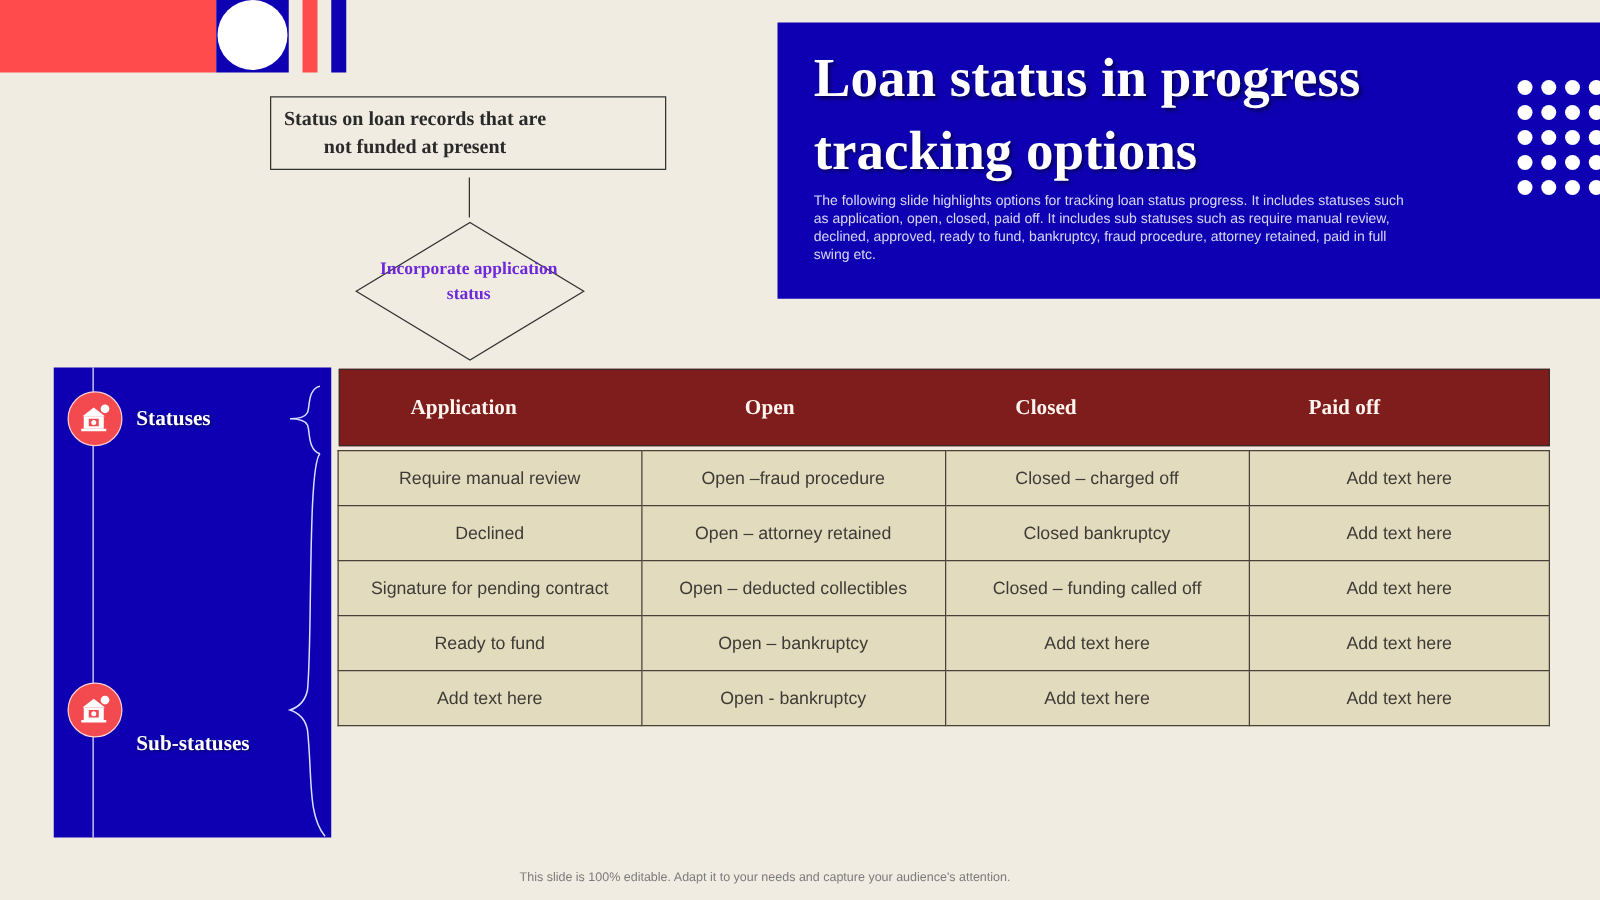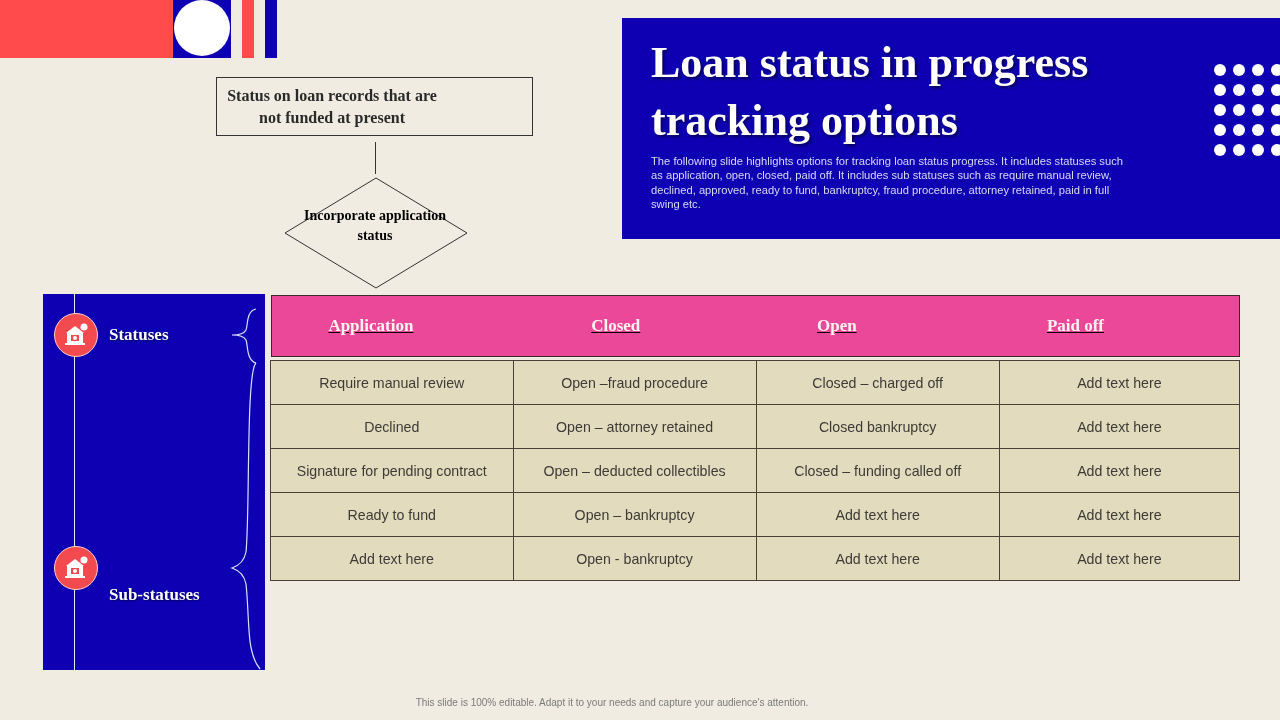--- a/index.html
+++ b/index.html
@@ -16,36 +16,36 @@
   .title-panel { left:622px; top:18px; width:658px; height:221px; background:#0E00B2; }
   .title { left:651px; top:34px; width:540px; color:#FFFFFF; font-family:"Liberation Serif", serif; font-weight:bold; font-size:44px; line-height:58px; text-shadow:2px 2px 3px rgba(0,0,0,0.5); }
   .subtitle { left:651px; top:154px; width:480px; color:#D8D8F4; font-size:11.2px; line-height:14.3px; }
   .dots { left:1214px; top:64px; width:70px; height:92px; display:grid; grid-template-columns:repeat(4, 12px); grid-template-rows:repeat(5, 12px); column-gap:7px; row-gap:8px; }
   .dot { width:12px; height:12px; border-radius:50%; background:#FFFFFF; }
 
   
   .flow-box { left:216px; top:77px; width:317px; height:59px; border:1px solid #333; box-sizing:border-box; display:flex; align-items:center; justify-content:flex-start; text-align:center; font-family:"Liberation Serif", serif; font-weight:bold; font-size:16px; line-height:22px; color:#2A2A2A; }
   .flow-line { left:375px; top:142px; width:1px; height:32px; background:#333; }
   .diamond-svg { left:283px; top:176px; }
-  .diamond-text { left:300px; top:206px; width:150px; text-align:center; font-family:"Liberation Serif", serif; font-weight:bold; font-size:14px; line-height:20px; color:#000000; }
+  .diamond-text { left:300px; top:206px; width:150px; text-align:center; font-family:"Liberation Serif", serif; font-weight:bold; font-size:14px; line-height:20px; color:#6d28d9; }
 
   
   .left-panel { left:43px; top:294px; width:222px; height:376px; background:#0E00B2; }
   .vline { left:74px; top:294px; width:1px; height:376px; background:#E8E8FF; }
   .icon-circle { width:42px; height:42px; border-radius:50%; background:#F34A4F; border:1px solid #FFD0D0; display:flex; align-items:center; justify-content:center; }
   .icon1 { left:54px; top:313px; }
   .icon2 { left:54px; top:546px; }
   .label-s { color:#FFFFFF; font-family:"Liberation Serif", serif; font-weight:bold; font-size:17px; text-shadow:1px 1px 2px rgba(0,0,0,0.5); }
   .label1 { left:109px; top:325px;text-align:center; }
   .label2 { left:109px; top:558px;margin-top:27px; }
   .brace1 { left:228px; top:308px; }
   .brace2 { left:228px; top:362px; }
 
   
-  .header-row { left:271px; top:295px; width:969px; height:62px; background:#ec4899; border:1px solid #3A2A2A; box-sizing:border-box; display:flex;text-decoration:underline; }
+  .header-row { left:271px; top:295px; width:969px; height:62px; background:#7f1d1d; border:1px solid #3A2A2A; box-sizing:border-box; display:flex; }
   .header-cell { display:flex; align-items:center; justify-content:center; color:#FFF5EE; font-family:"Liberation Serif", serif; font-weight:bold; font-size:17px; }
   .header-cell:nth-child(1){ width:208px; }
   .header-cell:nth-child(2){ width:307px; }
   .header-cell:nth-child(3){ width:158px; }
   .header-cell:nth-child(4){ width:344px; }
   table.grid { position:absolute; left:270px; top:360px; width:970px; border-collapse:collapse; background:#E3DBBE; }
   table.grid td { border:1px solid #4A4038; text-align:center; vertical-align:middle; color:#3E3A36; font-size:14.2px; line-height:18px; padding:0 6px; width:242px; }
   table.grid tr { height:44px; }
   table.grid tr.tall { height:46px; }
 
@@ -123,22 +123,22 @@
     <circle cx="21" cy="4" r="3.5" fill="#FFF"></circle>
   </svg>
 </div>
 <div class="abs label-s label2">Sub-statuses</div>
 <svg class="abs brace2" width="34" height="308">
   <path d="M28,1 C18,10 22,150 18,190 C16,200 10,204 4,206 C10,208 16,212 18,222 C22,260 18,290 32,307" fill="none" stroke="#DDE0FF" stroke-width="1.2"></path>
 </svg>
 
 <div class="abs header-row">
   <div class="header-cell">Application</div>
+  <div class="header-cell">Open</div>
   <div class="header-cell">Closed</div>
-  <div class="header-cell">Open</div>
   <div class="header-cell">Paid off</div>
 </div>
 
 <table class="grid">
   <tbody>
   <tr>
     <td>Require manual review</td>
     <td>Open –fraud procedure</td>
     <td>Closed – charged off</td>
     <td>Add text here</td>

